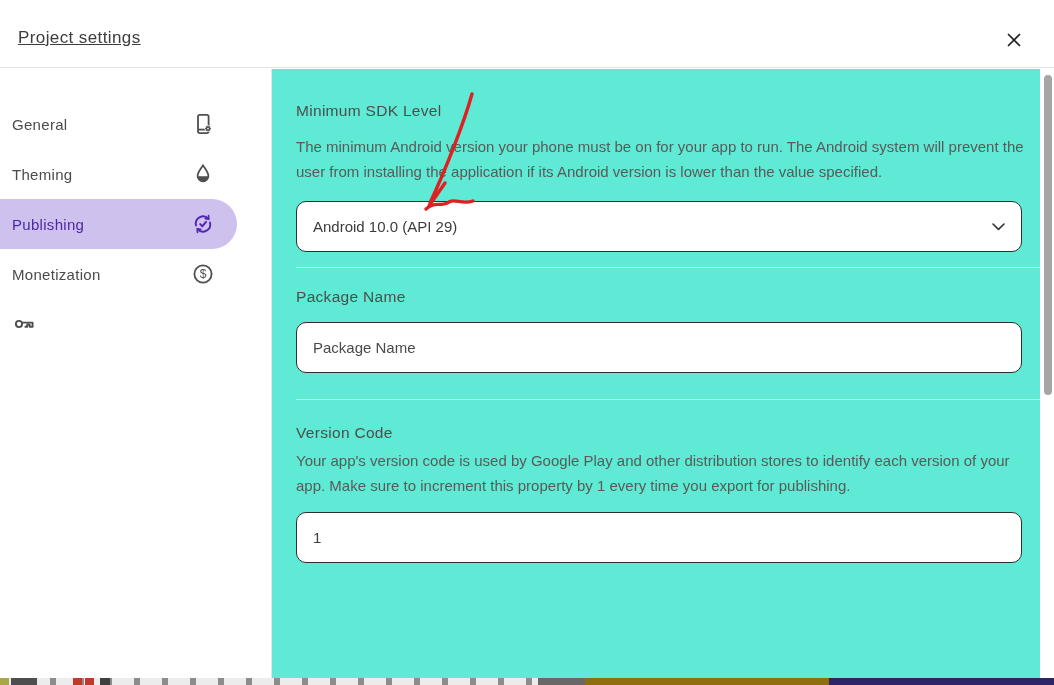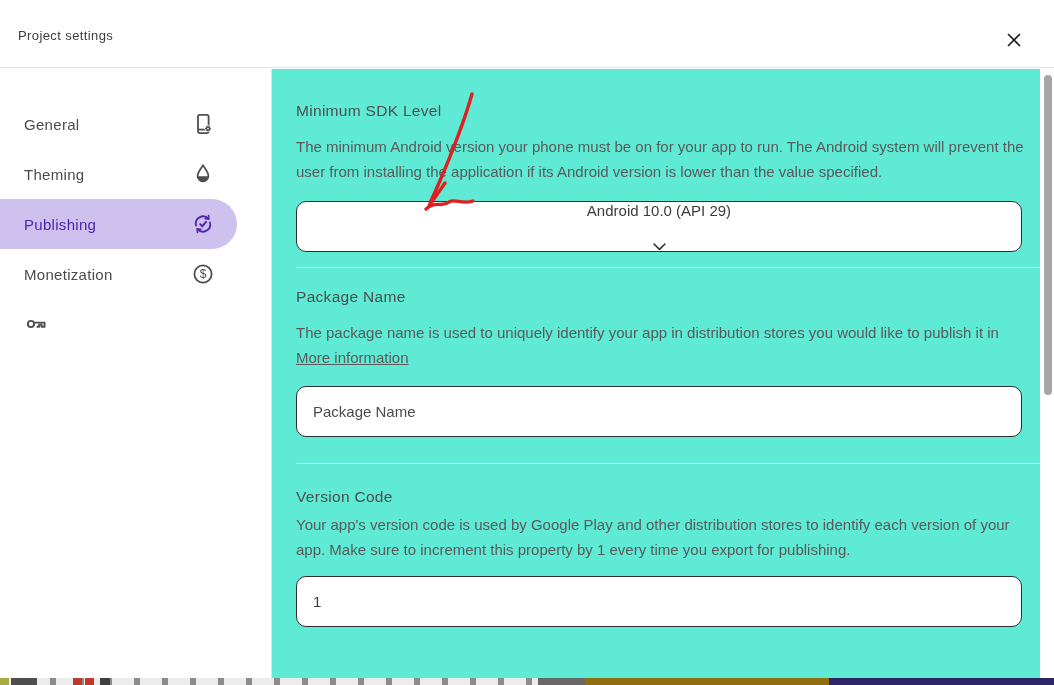--- a/index.html
+++ b/index.html
@@ -3,41 +3,41 @@
 <meta charset="utf-8">
 <style>
   * { box-sizing: border-box; }
   html,body { margin:0; padding:0; }
   body {
     width:1054px; height:685px; position:relative; overflow:hidden;
     background:#ffffff; font-family:"Liberation Sans", sans-serif;
   }
   
   .header { position:absolute; top:0; left:0; right:0; height:68px; background:#fff; border-bottom:1px solid #e3e3e3; z-index:3; }
-  .title { position:absolute; left:18px; top:28px; font-size:13px; color:#3d3d3d; letter-spacing:.4px; }
+  .title { position:absolute; left:18px; top:28px; font-size:17px; color:#3d3d3d; letter-spacing:.4px;text-decoration:underline; }
   .close-btn { position:absolute; right:30px; top:30px; width:20px; height:20px; cursor:pointer; display:flex; align-items:center; justify-content:center; }
   
   .sidebar { position:absolute; top:69px; left:0; width:272px; bottom:7px; background:#fff; border-right:1px solid #e3e3e3; padding-top:30px; z-index:2; }
-  .side-item { height:50px; width:237px; display:flex; align-items:center; padding-left:24px; font-size:15px; color:#4b4b4b; cursor:pointer; }
+  .side-item { height:50px; width:237px; display:flex; align-items:center; padding-left:12px; font-size:15px; color:#4b4b4b; cursor:pointer; }
   .side-item .lbl { flex:1; letter-spacing:.3px; }
   .side-item .ico { width:24px; height:24px; margin-right:22px; color:#4f4f4f; flex:none; }
   .side-item.active { background:#cfc1ed; border-radius:0 25px 25px 0; color:#4c28a8;gap:36px; }
   .side-item.active .ico { color:#5226b5; }
   
   .content { position:absolute; top:69px; left:272px; width:768px; bottom:7px; padding-left:24px; overflow:hidden; background:#5eead4; z-index:1; }
   .section-heading { margin:0; font-weight:400; font-size:15.5px; color:#4e4e4e; letter-spacing:.3px; }
   .h1 { margin-top:33px; }
   .h2 { margin-top:20px; }
   .h3 { margin-top:24px; }
   .desc { margin:14px 0 0 0; font-size:15px; line-height:25px; color:#5a5a5a; max-width:740px; }
   .desc3 { margin-top:6px; }
   .link { text-decoration:underline; cursor:pointer; }
   .box { width:726px; height:51px; border:1px solid #2f2f2f; border-radius:10px; background:#fff;
          display:flex; align-items:center; padding:0 16px; font-size:15px; color:#3c3c3c; }
-  .select { margin-top:17px; cursor:pointer; justify-content:space-between;flex-direction:column; }
+  .select { margin-top:17px; cursor:pointer; justify-content:space-between; }
   .divider { height:1px; width:744px; background:#e6e6e6; margin-top:15px; }
   .divider2 { margin-top:26px; }
   .text-input { margin-top:16px; outline:none; }
   .text-input::placeholder { color:#4a4a4a; opacity:1; }
   input.box { font-family:"Liberation Sans", sans-serif; }
   .pkg-input { margin-top:16px; }
   .ver-input { margin-top:14px; }
   
   .scroll-track { position:absolute; right:0; top:69px; width:13px; bottom:7px; background:#fff; z-index:4; }
   .scroll-thumb { position:absolute; right:2px; top:6px; width:8px; height:320px; background:#a5a5a5; border-radius:4px; cursor:pointer; }
@@ -142,21 +142,20 @@
   <div class="box select">
     <span>Android 10.0 (API 29)</span>
     <svg width="13" height="8" viewBox="0 0 13 8">
       <polyline points="1,1 6.5,6.3 12,1" fill="none" stroke="#333" stroke-width="1.6" stroke-linecap="round" stroke-linejoin="round"></polyline>
     </svg>
   </div>
 
   <div class="divider"></div>
 
   <h3 class="section-heading h2">Package Name</h3>
-  <p class="desc"><span>The package name is used to uniquely identify your app in distribution stores you would like to publish it in </span><span class="link">More information</span></p>
 
   <input class="box text-input pkg-input" type="text" placeholder="Package Name" style="">
 
   <div class="divider divider2"></div>
 
   <h3 class="section-heading h3">Version Code</h3>
   <p class="desc desc3">Your app's version code is used by Google Play and other distribution stores to identify each version of your app. Make sure to increment this property by 1 every time you export for publishing.</p>
 
   <input class="box text-input ver-input" type="text" value="1" style="">
 

